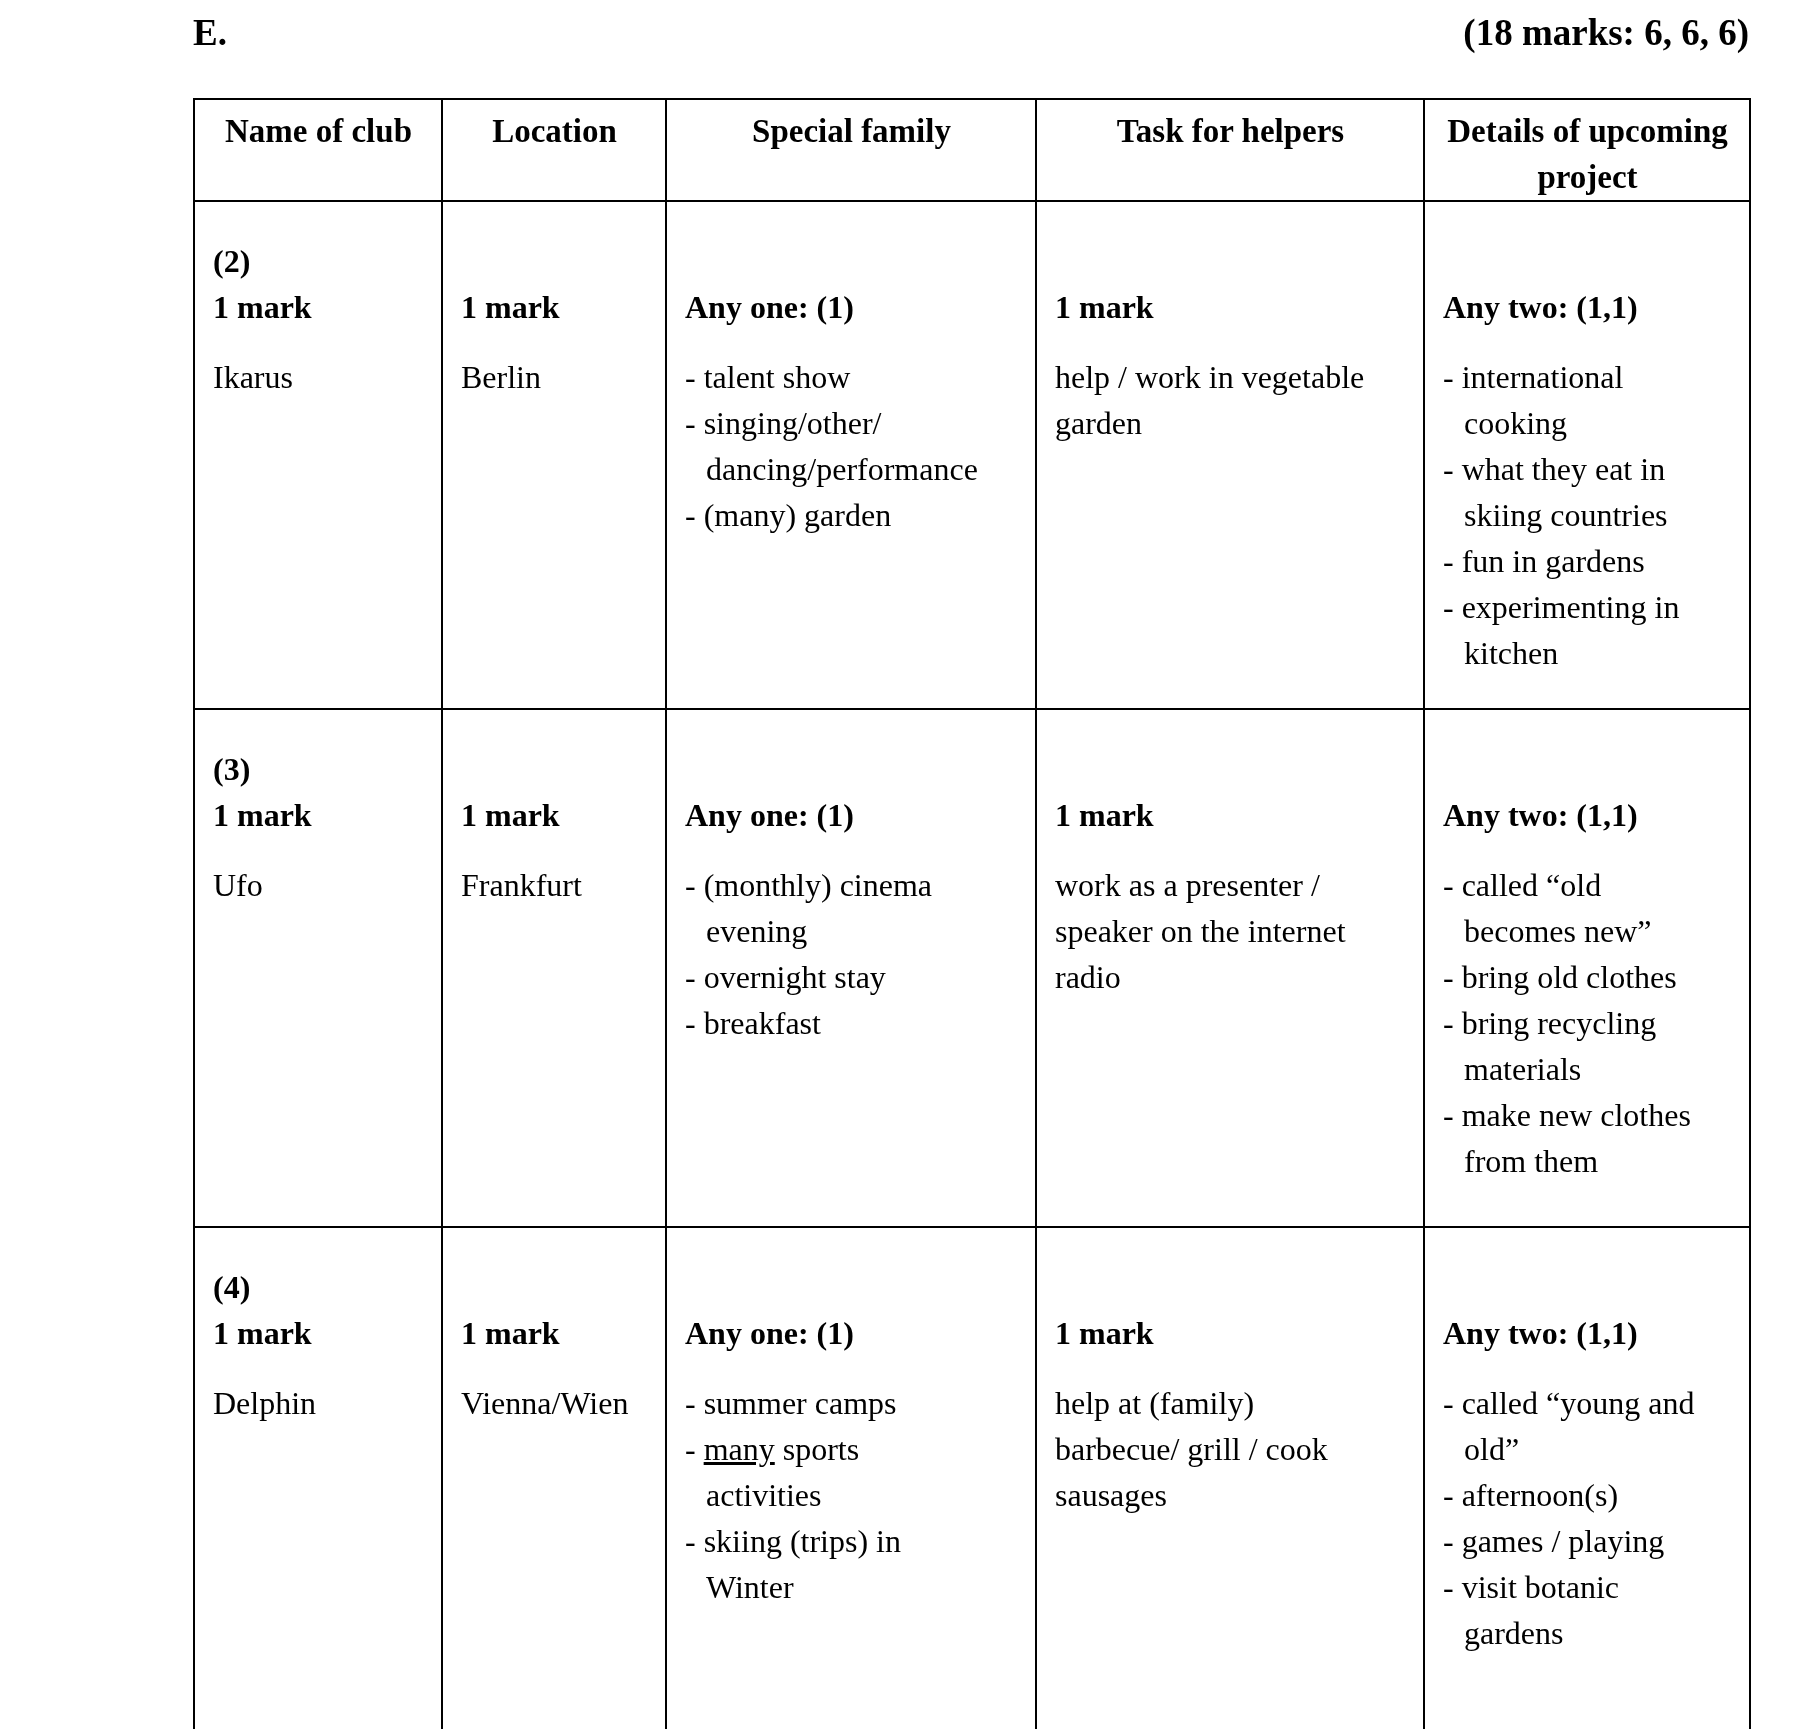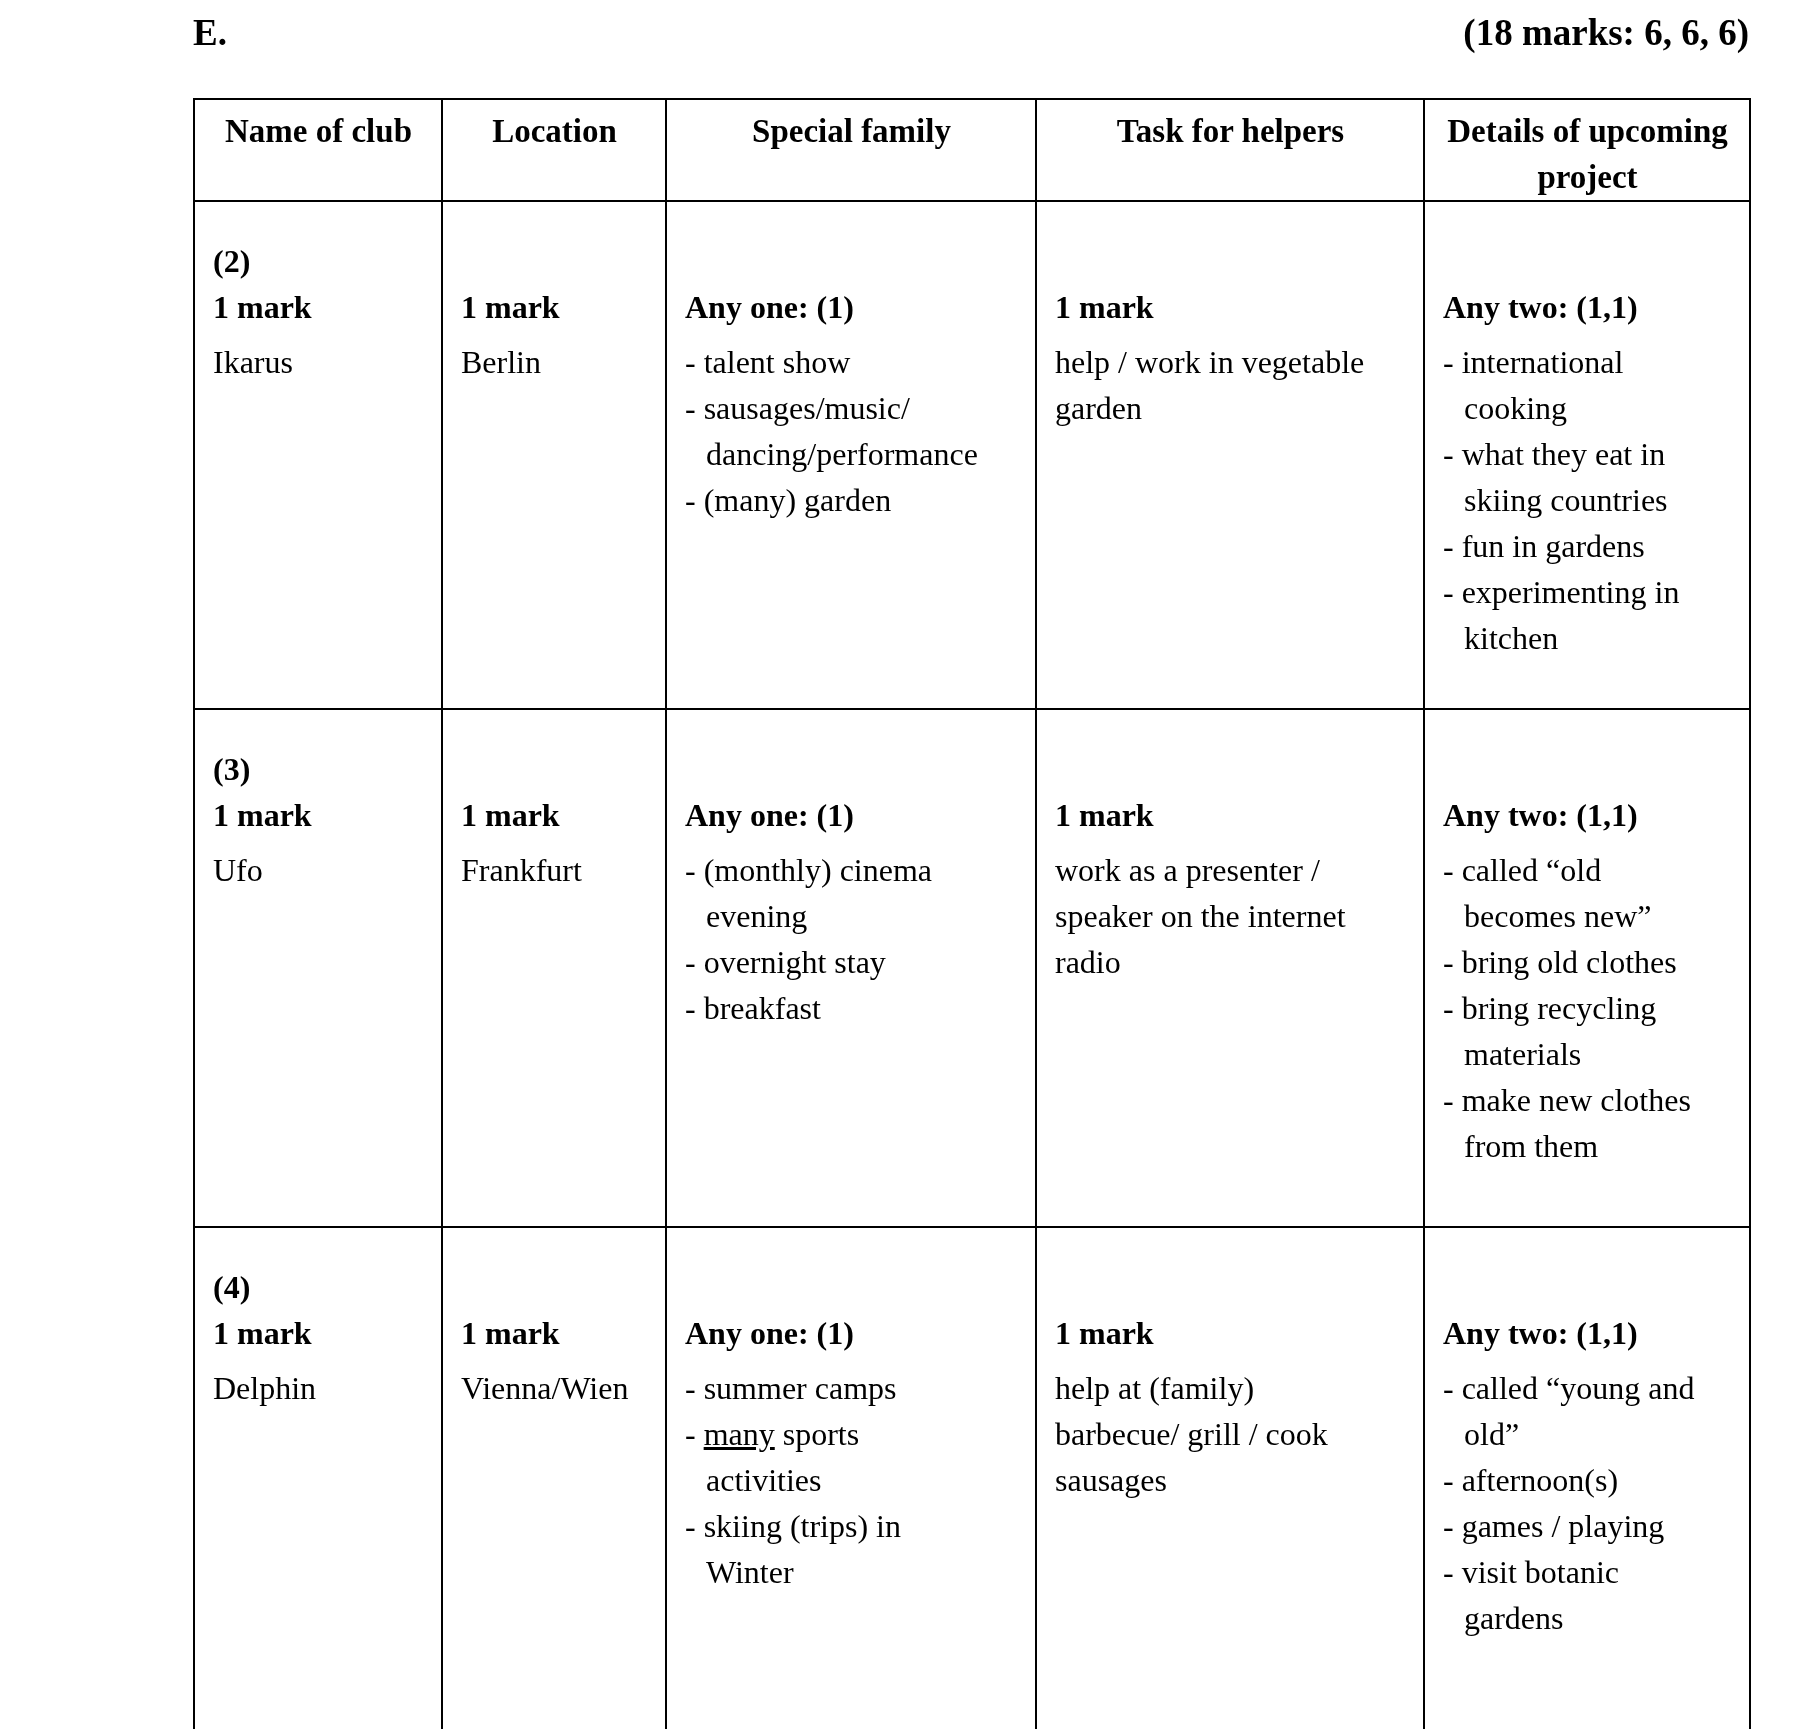--- a/index.html
+++ b/index.html
@@ -48,21 +48,21 @@
   .scheme td {
     padding: 36px 12px 0 18px;
   }
   tr.hdr  { height: 99px; }
   tr.r0   { height: 508px; }
   tr.r1   { height: 518px; }
   tr.r2   { height: 503px; }
   .line   { min-height: 46px; }
   .num    { min-height: 46px; font-weight: bold; }
   .heading{ font-weight: bold; }
-  .items  { margin-top: 9px; }
+  .items  { margin-top: 24px; }
   .cont   { padding-left: 21px; }
   .u      { text-decoration: underline; }
 </style>
 </head>
 <body>
 
 <div class="topline">
   <span>E.</span>
   <span>(18 marks: 6, 6, 6)</span>
 </div>
@@ -98,21 +98,21 @@
       <div class="line heading">1 mark</div>
       <div class="items">
         <div class="line">Berlin</div>
       </div>
     </td>
     <td>
       <div class="line num"></div>
       <div class="line heading">Any one: (1)</div>
       <div class="items">
         <div class="line">- talent show</div>
-        <div class="line">- sausages/music/</div>
+        <div class="line">- singing/other/</div>
         <div class="line cont">dancing/performance</div>
         <div class="line">- (many) garden</div>
       </div>
     </td>
     <td>
       <div class="line num"></div>
       <div class="line heading">1 mark</div>
       <div class="items">
         <div class="line">help / work in vegetable</div>
         <div class="line">garden</div>

